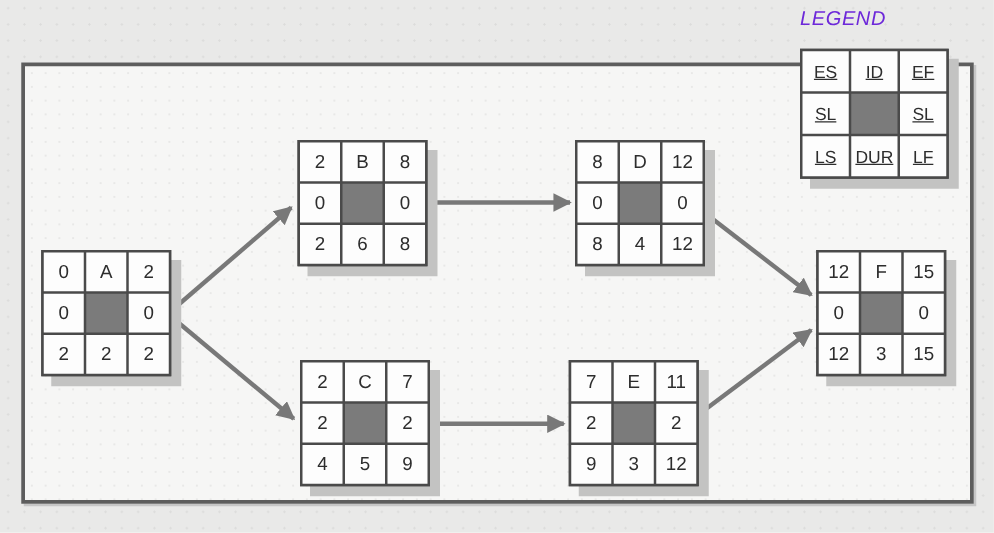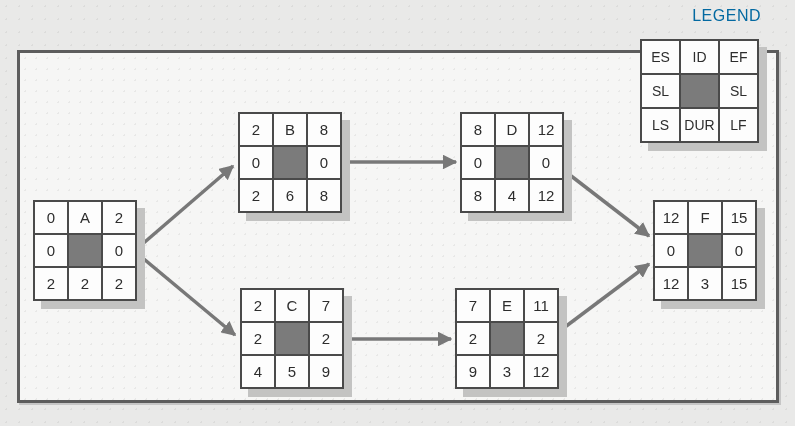--- a/index.html
+++ b/index.html
@@ -45,29 +45,30 @@
     position: absolute;
     left: 640px; top: 39px;
     display: grid;
     grid-template-columns: 37px 37px 37px;
     grid-template-rows: 32px 32px 32px;
     gap: 2px;
     background: #4a4a4a;
     border: 2px solid #4a4a4a;
     box-shadow: 8px 8px 0 #c3c3c2;
   }
-  .legend-grid .cell { font-size: 14px; }
+  .legend-grid .cell { font-size: 14px; text-decoration: underline; }
   .legend-title {
     position: absolute;
     left: 640px; top: 7px;
     width: 121px;
-    text-align: right;
+    text-align: left;
+    font-style: italic;
     font-size: 16px;
     letter-spacing: 0.5px;
-    color: #0369a1;
+    color: #6d28d9;
   }
   svg.arrows {
     position: absolute;
     left: 0; top: 0;
     width: 795px; height: 426px;
     pointer-events: none;
   }
 </style>
 </head>
 <body>

